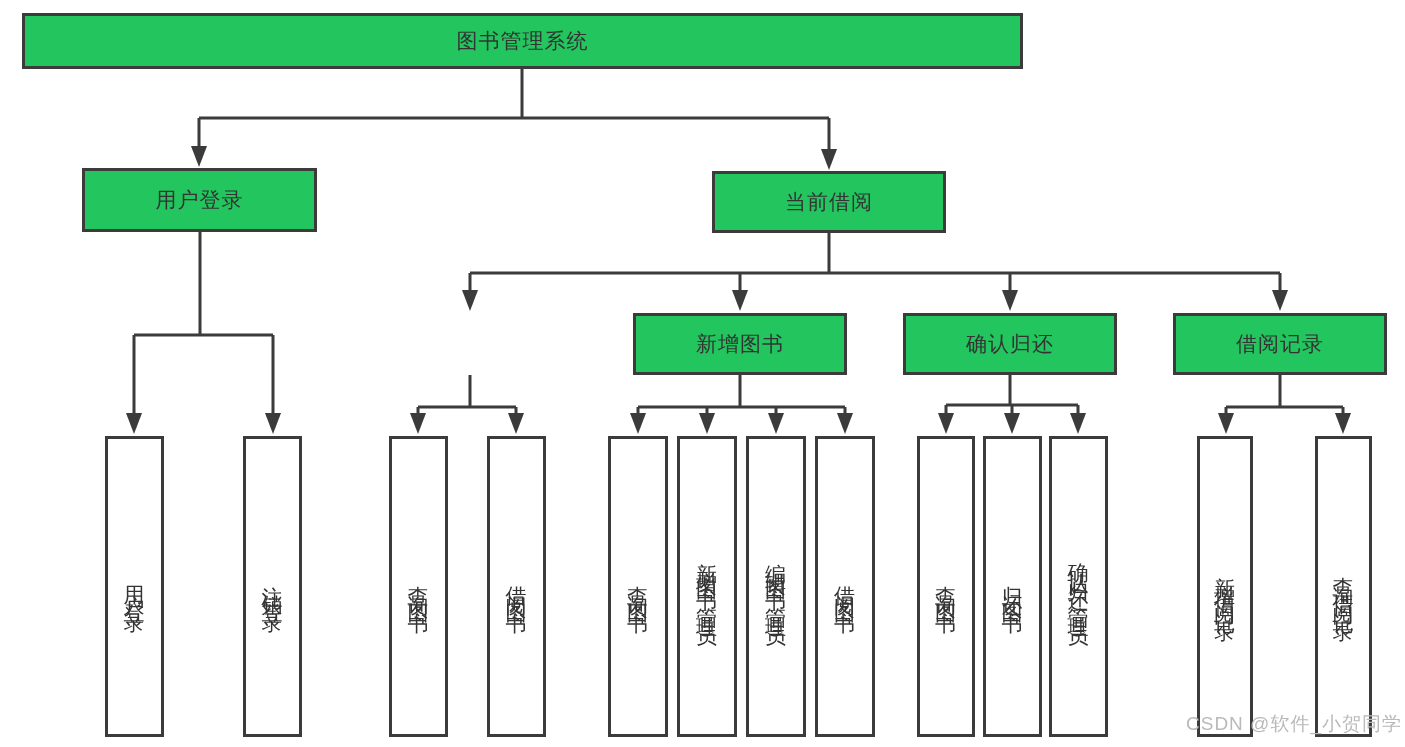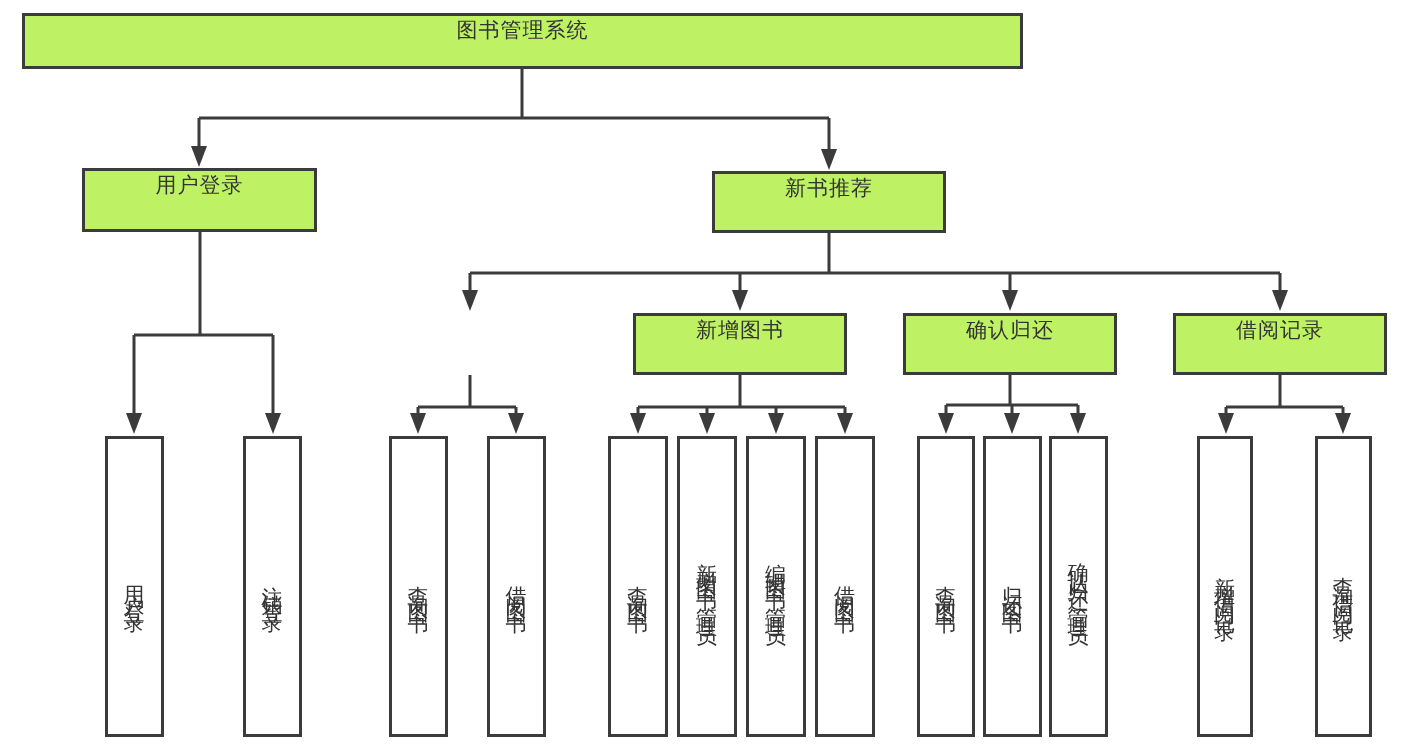--- a/index.html
+++ b/index.html
@@ -16,23 +16,23 @@
     overflow:hidden;
     font-family:"Liberation Sans","DejaVu Sans",sans-serif;
     color:var(--text);
   }
   #wires{position:absolute;left:0;top:0;width:1405px;height:747px;}
   #wires path{stroke:var(--line);stroke-width:3;fill:none;}
   #wires polygon{fill:var(--line);stroke:none;}
   .hbox{
     position:absolute;
     box-sizing:border-box;
-    background:#bef264;
+    background:#22c55e;
     border:3px solid var(--line);
-    display:flex;align-items:flex-start;justify-content:center;
+    display:flex;align-items:center;justify-content:center;
     font-size:21px;
     letter-spacing:1px;
   }
   .vbox{
     position:absolute;
     top:436px;height:301px;
     box-sizing:border-box;
     background:#fff;
     border:3px solid var(--line);
     display:flex;align-items:center;justify-content:center;
@@ -97,21 +97,21 @@
   </svg>
 
   <div class="hbox" style="left:22px;top:13px;width:1001px;height:56px">
     <span>图书管理系统</span>
   </div>
 
   <div class="hbox" style="left:82px;top:168px;width:235px;height:64px">
     <span>用户登录</span>
   </div>
   <div class="hbox" style="left:712px;top:171px;width:234px;height:62px">
-    <span>新书推荐</span>
+    <span>当前借阅</span>
   </div>
 
   <div class="hbox" style="left:633px;top:313px;width:214px;height:62px">
     <span>新增图书</span>
   </div>
   <div class="hbox" style="left:903px;top:313px;width:214px;height:62px">
     <span>确认归还</span>
   </div>
   <div class="hbox" style="left:1173px;top:313px;width:214px;height:62px">
     <span>借阅记录</span>
@@ -154,14 +154,15 @@
     <span class="vtext">确认归还（管理员）</span>
   </div>
 
   <div class="vbox" style="left:1197px;width:56px">
     <span class="vtext">新增借阅记录</span>
   </div>
   <div class="vbox" style="left:1315px;width:57px">
     <span class="vtext">查询借阅记录</span>
   </div>
 
+  <div class="watermark">CSDN @软件_小贺同学</div>
 
 </div>
 
 </body></html>

